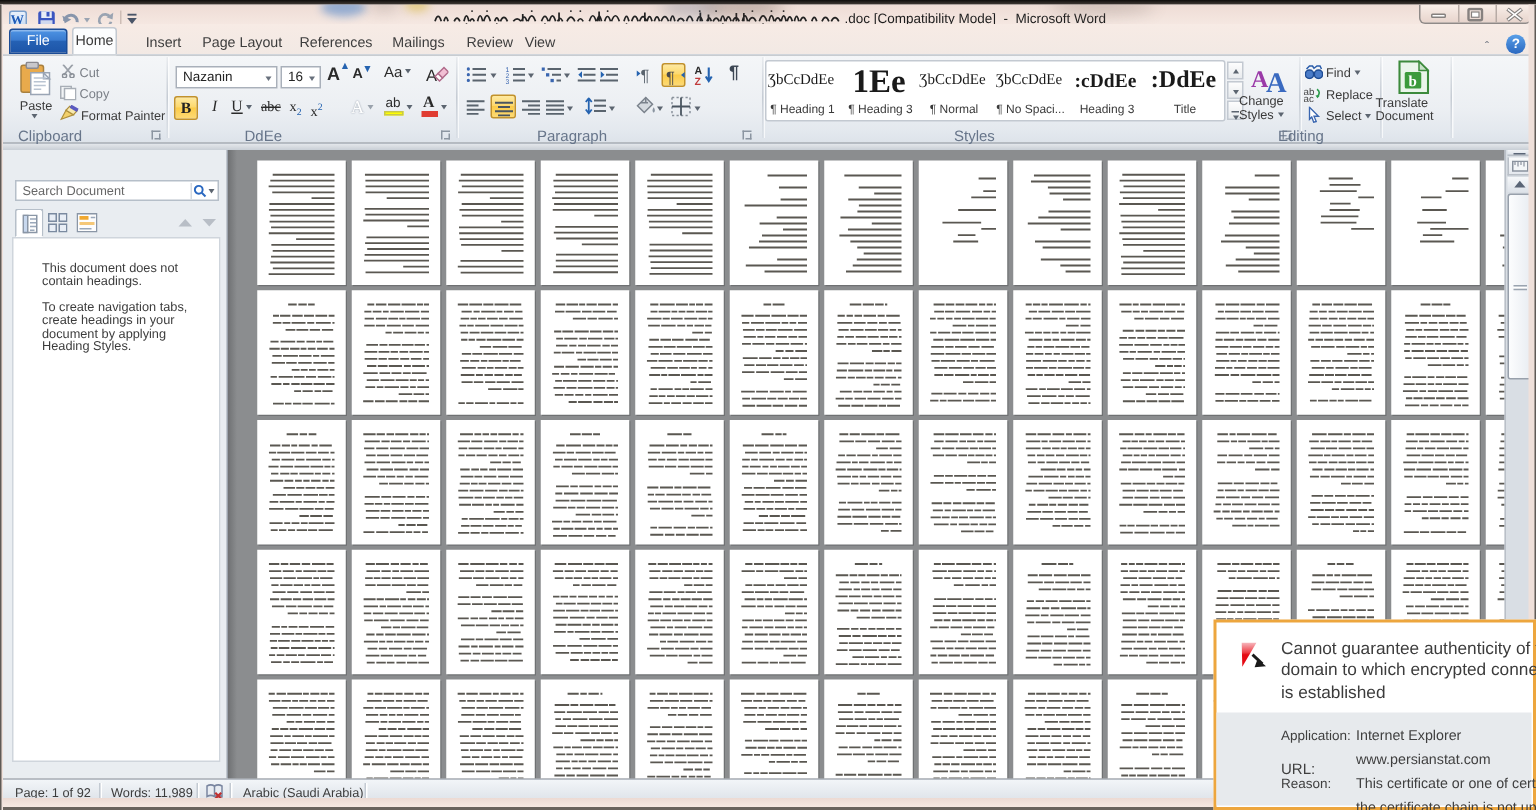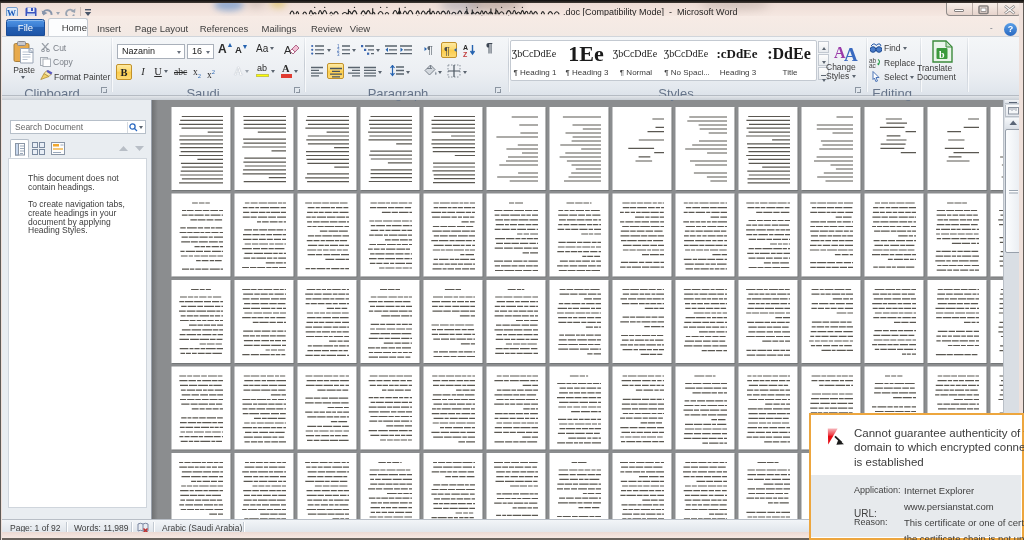--- a/index.html
+++ b/index.html
@@ -4,24 +4,24 @@
 html,body{width:1024px;height:540px;overflow:hidden}
 body{font-family:"Liberation Sans",sans-serif;position:relative;background:#8b8d8f;-webkit-font-smoothing:antialiased}
 .abs{position:absolute}
 
 #topdark{left:0;top:0;width:1024px;height:2.5px;background:linear-gradient(#0e0c0b,#423b36)}
 #titlebar{left:0;top:2.5px;width:1024px;height:17.5px;background:linear-gradient(#eedcd5,#f7ebe5);overflow:hidden}
 .blob{position:absolute;filter:blur(5px);border-radius:50%}
 #tabrow{left:0;top:16px;width:1024px;height:20px;background:linear-gradient(#f7ebe5,#f2e9e4)}
 #tabrow .tab{position:absolute;top:5px;height:15px;font-size:9.5px;color:#3d3d3d;text-align:center;line-height:15px}
 #filetab{position:absolute;left:6px;top:3px;width:39px;height:17px;border-radius:2.5px 2.5px 0 0;background:linear-gradient(#4e94e4,#3a7bd0 45%,#2561b4 50%,#1d55a8);border:1px solid #1b4c96;color:#fff;font-size:9.5px;text-align:center;line-height:16px;box-shadow:inset 0 1px 0 rgba(255,255,255,.35)}
-#hometab{position:absolute;left:48px;top:2px;width:40px;height:19px;background:#fcfdfe;border:1px solid #c3c9d1;border-bottom:none;border-radius:2.5px 2.5px 0 0;color:#3a3a3a;font-size:9.5px;text-align:right;line-height:17px}
+#hometab{position:absolute;left:48px;top:2px;width:30px;height:19px;background:#fcfdfe;border:1px solid #c3c9d1;border-bottom:none;border-radius:2.5px 2.5px 0 0;color:#3a3a3a;font-size:9.5px;text-align:center;line-height:17px}
 #ribbon{left:0;top:36px;width:1024px;height:60px;background:linear-gradient(#f4f6f8,#eceff3 60%,#e3e8ee 88%,#dde3ea);border-top:1px solid #d0d5db;border-bottom:1px solid #b5bbc3}
 .gsep{position:absolute;top:2px;height:54px;width:1px;background:linear-gradient(rgba(190,196,204,.2),#c6ccd4,rgba(190,196,204,.2));box-shadow:1px 0 0 rgba(255,255,255,.7)}
-.glabel{position:absolute;top:50px;font-size:13px;color:#67758a;text-align:center;width:80px}
+.glabel{position:absolute;top:50px;font-size:10px;color:#67758a;width:80px}
 .launcher{position:absolute;top:51px;width:6px;height:6px;border-left:1px solid #8b95a1;border-top:1px solid #8b95a1}
 .launcher:after{content:"";position:absolute;left:1px;top:1px;width:3px;height:3px;border-right:1.4px solid #8b95a1;border-bottom:1.4px solid #8b95a1}
 .btn-on{background:linear-gradient(#fee9a0,#fdd96e 45%,#fccc49 50%,#fdda75);border:1px solid #c2922b;border-radius:2px}
 .dd{line-height:0;font-size:0}
 .ddarr{width:0;height:0;border-left:2.5px solid transparent;border-right:2.5px solid transparent;border-top:3px solid #5c6570;display:inline-block}
 
 #navpane{left:2px;top:100px;width:150px;height:419px;background:#e9edf1;border-right:1px solid #9aa1ab}
 #navhead{position:absolute;left:0;top:0;width:149px;height:17px;background:linear-gradient(#fbfcfd,#e2e8ee);border-bottom:1px solid #cdd3da;font-size:9px;color:#333;line-height:17px;padding-left:8px}
 #navsearch{position:absolute;left:8px;top:20px;width:136px;height:14px;background:#fff;border:1px solid #b6bfc9;font-size:8.5px;color:#666;line-height:12px;padding-left:4px}
 #navtabs{position:absolute;left:8px;top:39px;height:19px}
@@ -170,21 +170,21 @@
     <div class="abs dd" style="left:164px;top:34px"><span class="ddarr"></span></div>
     <div class="abs" style="left:174px;top:28px;font-size:9.5px;color:#2a2a2a;line-height:16px;text-decoration:line-through;font-family:'Liberation Serif',serif">abc</div>
     <div class="abs" style="left:193px;top:28px;font-size:9.5px;color:#2a2a2a;line-height:16px;font-family:'Liberation Serif',serif">x<sub style="font-size:6.5px;color:#2563b0">2</sub></div>
     <div class="abs" style="left:207px;top:28px;font-size:9.5px;color:#2a2a2a;line-height:16px;font-family:'Liberation Serif',serif">x<sup style="font-size:6.5px;color:#2563b0">2</sup></div>
     <div class="abs" style="left:234px;top:28px;font-size:12px;line-height:15px;color:#fff;text-shadow:0 0 1px #aab2bc,0 0 1px #aab2bc;font-family:'Liberation Serif',serif">A</div>
     <div class="abs dd" style="left:245px;top:34px"><span class="ddarr" style="border-top-color:#9aa2ac"></span></div>
     <div class="abs" style="left:257px;top:27px;font-size:9px;color:#2a2a2a">ab<div style="position:absolute;left:-1px;top:10.5px;width:13px;height:3.5px;background:#ffff00;border:1px solid #c8c84a"></div></div>
     <div class="abs dd" style="left:271px;top:34px"><span class="ddarr"></span></div>
     <div class="abs" style="left:282px;top:26.5px;font-size:10.5px;font-weight:bold;color:#2a2a2a;font-family:'Liberation Serif',serif">A<div style="position:absolute;left:-1px;top:11.5px;width:11px;height:3.5px;background:#e03c32"></div></div>
     <div class="abs dd" style="left:294px;top:34px"><span class="ddarr"></span></div>
-    <div class="glabel" style="left:163px">Saudi</div>
+    <div class="glabel" style="left:163px">DdEe</div>
     <div class="launcher" style="left:294px"></div>
     <div class="gsep" style="left:304px"></div>
   </div>
 <div class="abs" style="left:0;top:36px;width:1024px;height:60px">
     <svg class="abs" style="left:311px;top:8px" width="14" height="12">
       <path d="M4 2h9M4 5.8h9M4 9.6h9" stroke="#5a646e" stroke-width="1.3"></path>
       <circle cx="1.2" cy="2" r="1.1" fill="#3a66b0"></circle>
       <circle cx="1.2" cy="5.8" r="1.1" fill="#3a66b0"></circle>
       <circle cx="1.2" cy="9.6" r="1.1" fill="#3a66b0"></circle>
     </svg>

